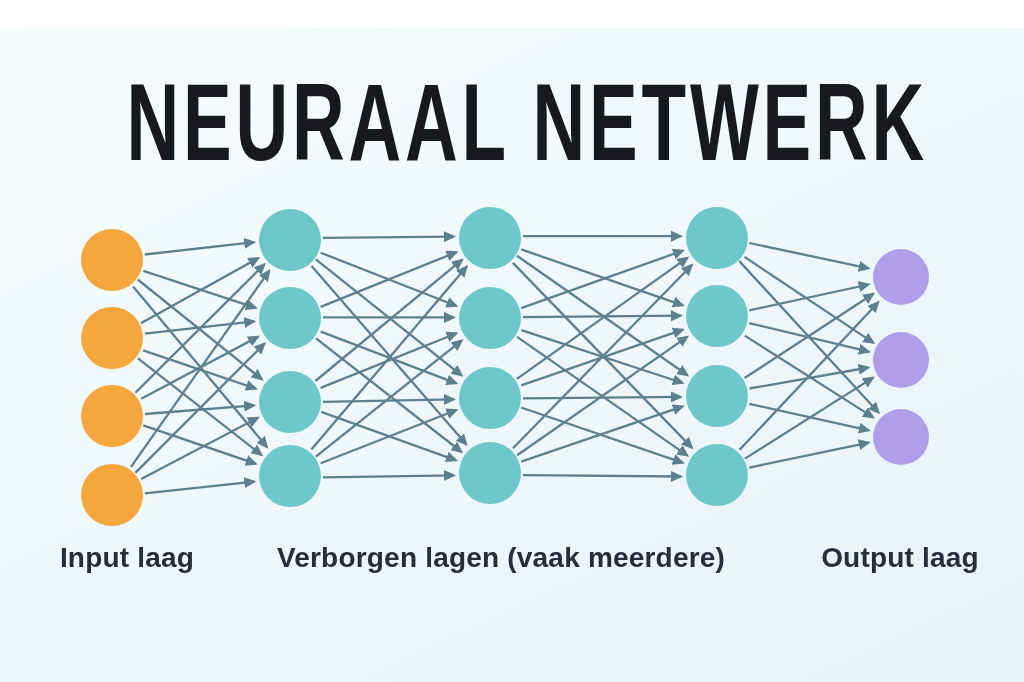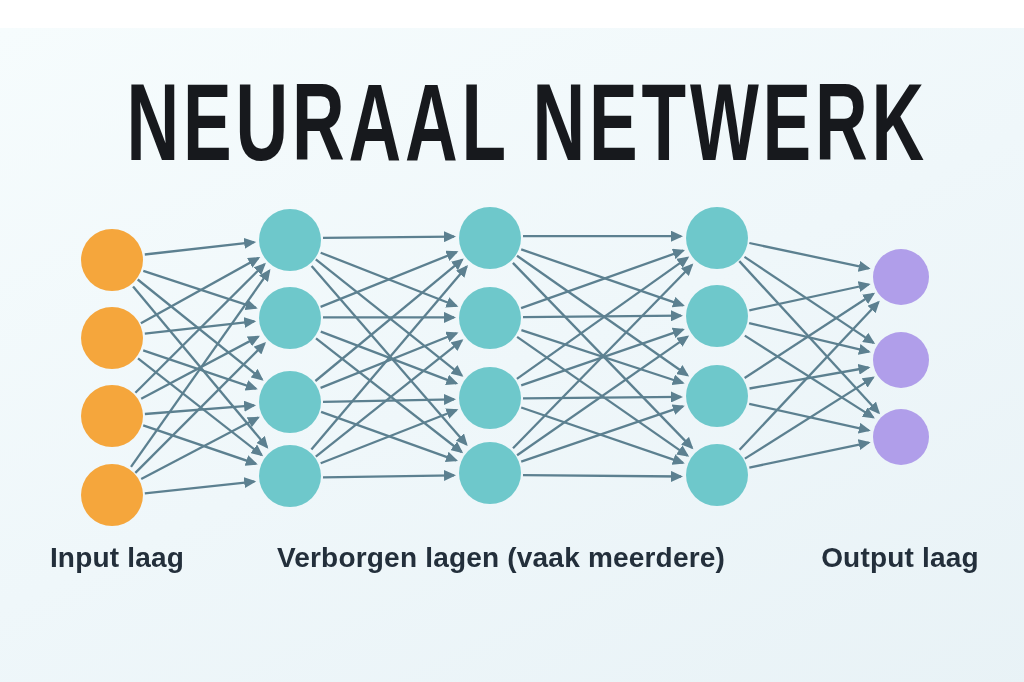--- a/index.html
+++ b/index.html
@@ -30,21 +30,21 @@
   .layer-label{
     position:absolute;
     top:514px;
     transform:translateX(-50%);
     font-size:28px;
     font-weight:700;
     color:#232f3b;
     white-space:nowrap;
     letter-spacing:0.2px;
   }
-  .label-input{left:117px;}
+  .label-input{left:127px;}
   .label-hidden{left:501px;}
   .label-output{left:900px;}
 </style>
 </head>
 <body>
 
 <div id="stage">
 
   <div class="title-wrap">
     <span class="title">NEURAAL NETWERK</span>

